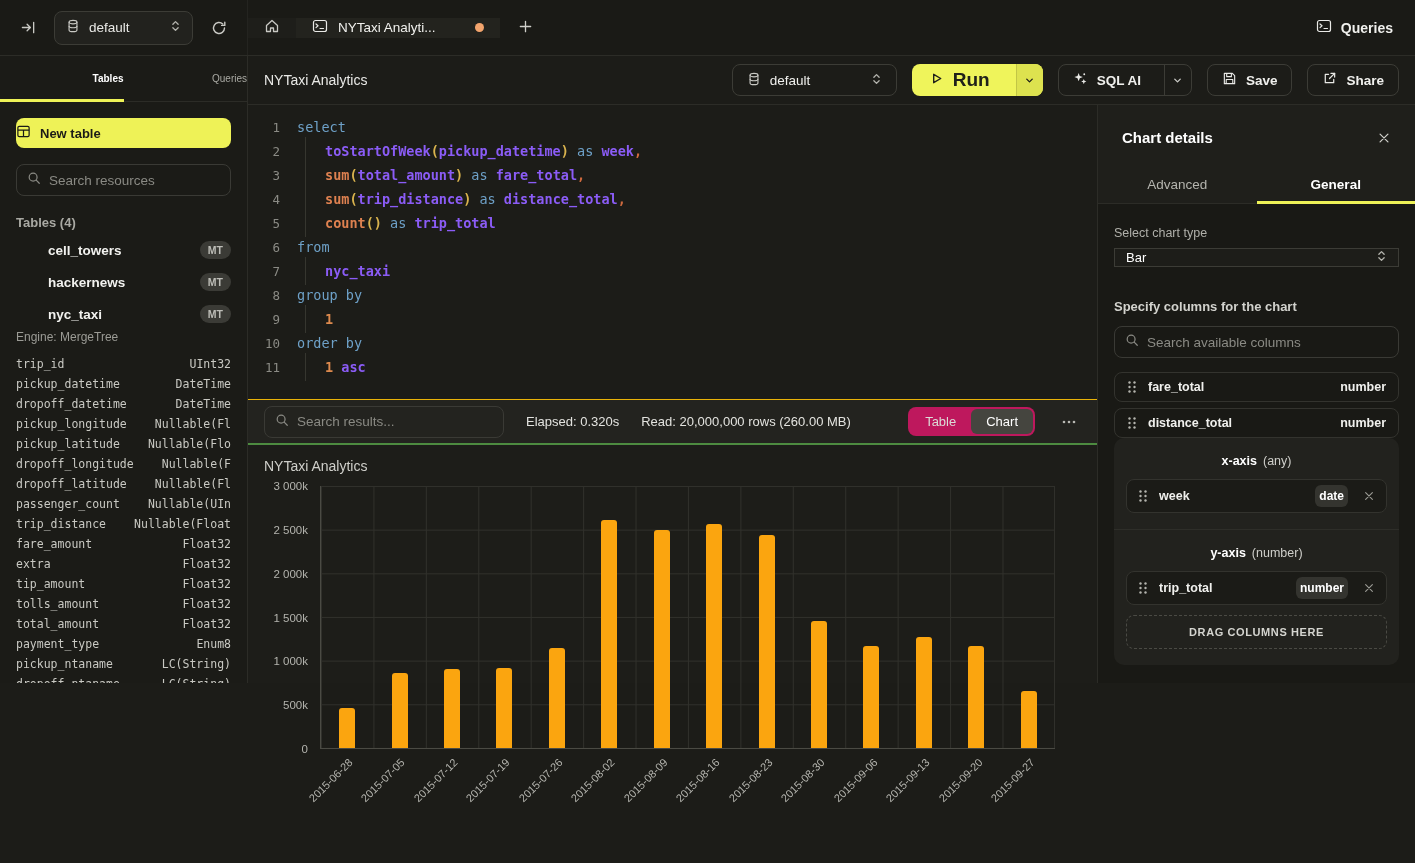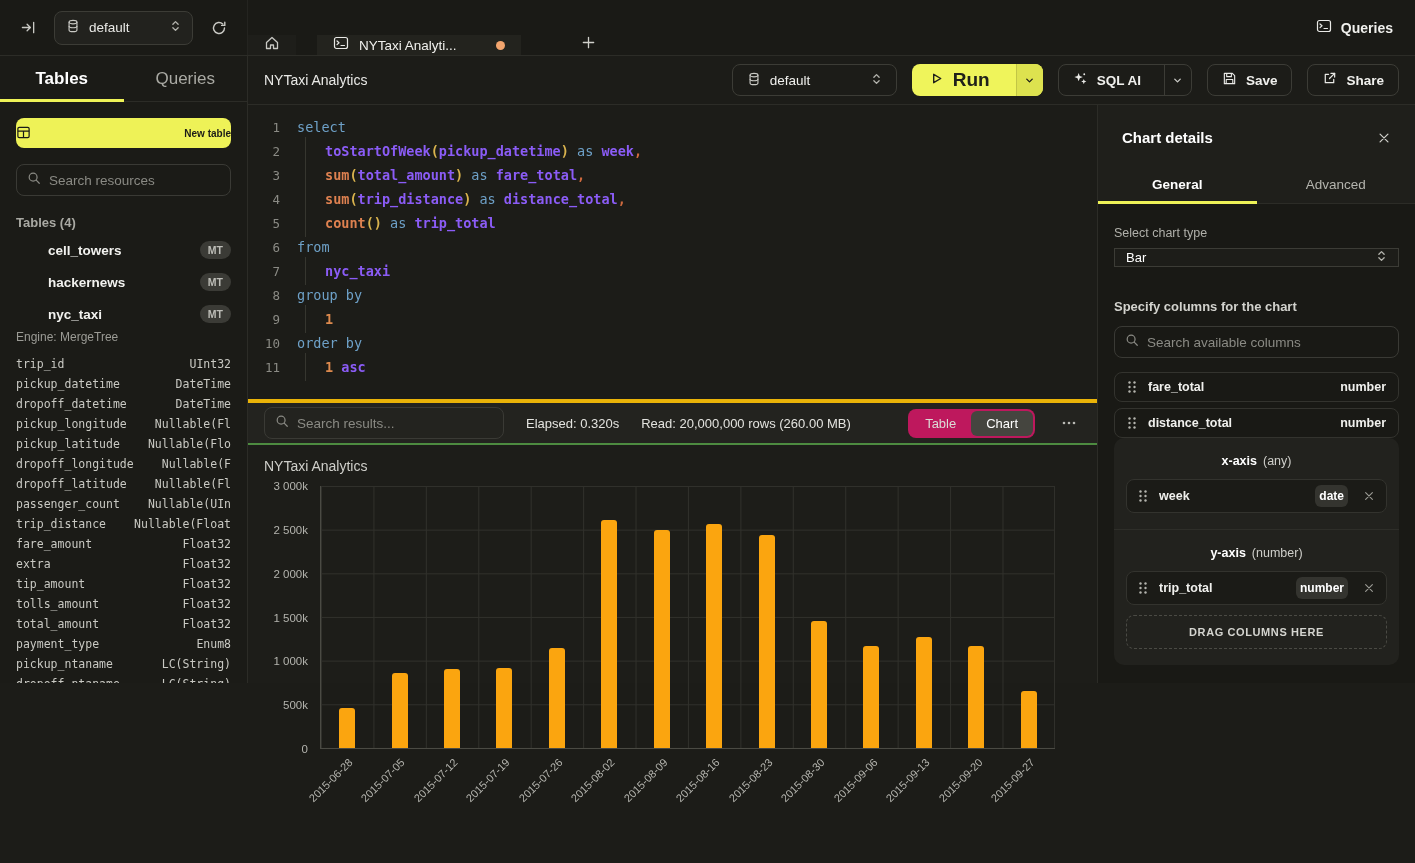--- a/index.html
+++ b/index.html
@@ -6,44 +6,44 @@
   html,body { width:1415px; height:863px; overflow:hidden; }
   body { font-family:"Liberation Sans", sans-serif; background:#1c1c18; color:#e9e9e6; }
   #app { width:1415px; height:683px; display:flex; flex-direction:column; }
 
   
   .topbar { height:56px; flex:none; display:flex; align-items:stretch; background:#1a1a16; border-bottom:1px solid #2c2c27; }
   .topbar-left { width:248px; flex:none; display:flex; align-items:center; gap:12px; padding:0 14px; border-right:1px solid #242420; }
   .icon-btn { display:flex; align-items:center; justify-content:center; width:28px; height:28px; border-radius:6px; cursor:pointer; }
   .db-select { display:flex; align-items:center; gap:9px; height:34px; padding:0 11px; border:1px solid #3c3c36; border-radius:8px; background:#22221e; color:#e9e9e6; font-size:13.5px; cursor:pointer; flex:1; }
   .db-select .lbl { flex:1; }
-  .tabstrip { flex:1; display:flex; align-items:flex-end;gap:21px; }
+  .tabstrip { flex:1; display:flex; align-items:center; }
   .home-btn { width:48px; flex:none; display:flex; align-items:center; justify-content:center; background:#1e1e1a; cursor:pointer; }
   .tab { display:flex; align-items:center; gap:10px; padding:0 16px; background:#23231e; width:204px; cursor:pointer; }
   .tab-label { font-size:13.5px; color:#f0f0ed; flex:1; white-space:nowrap; overflow:hidden; }
   .tab-dot { width:9px; height:9px; border-radius:50%; background:#f2a46d; flex:none; }
   .tab-divider { width:1px; background:#2c2c27; margin:12px 0; }
   .plus-btn { width:48px; display:flex; align-items:center; justify-content:center; color:#d0d0cb; font-size:20px; cursor:pointer; }
   .topbar-right { margin-left:auto; display:flex; align-items:center; gap:9px; padding-right:22px; cursor:pointer; }
   .topbar-right .lbl { font-size:14px; font-weight:bold; color:#f0f0ed; }
 
   
   .content { flex:1; display:flex; min-height:0; }
   .sidebar { width:248px; flex:none; background:#1b1b17; border-right:1px solid #2c2c27; display:flex; flex-direction:column; overflow:hidden; }
   .right-area { flex:1; display:flex; flex-direction:column; min-width:0; }
   .work-row { flex:1; display:flex; min-height:0; }
   .main-col { flex:1; display:flex; flex-direction:column; min-width:0; }
   .details { width:318px; flex:none; border-left:1px solid #2c2c27; background:#191915; display:flex; flex-direction:column; }
 
   
   .side-tabs { display:flex; height:46px; flex:none; border-bottom:1px solid #2c2c27; }
-  .side-tab { flex:1; display:flex; align-items:center; justify-content:center; font-size:17px; color:#a9a9a3; position:relative; cursor:pointer; }
+  .side-tab { flex:1; display:flex; align-items:center; justify-content:flex-end; font-size:10px; color:#a9a9a3; position:relative; cursor:pointer; }
   .side-tab.active { color:#ffffff; font-weight:bold; }
   .side-tab.active::after { content:''; position:absolute; left:0; right:0; bottom:-1px; height:3px; background:#eef257; }
-  .new-table-btn { margin:16px; height:30px; flex:none; background:#eef257; color:#1b1b17; font-weight:bold; font-size:10px; border:none; border-radius:8px; display:flex; align-items:center; justify-content:space-between; gap:9px; cursor:pointer; }
+  .new-table-btn { margin:16px; height:30px; flex:none; background:#eef257; color:#1b1b17; font-weight:bold; font-size:13px; border:none; border-radius:8px; display:flex; align-items:center; justify-content:flex-start; gap:9px; cursor:pointer; }
   .search-box { margin:0 16px; height:32px; flex:none; border:1px solid #3a3a35; border-radius:8px; display:flex; align-items:center; gap:8px; padding:0 10px; background:transparent; }
   .search-box input { flex:1; border:none; outline:none; background:transparent; color:#e9e9e6; font-size:13.5px; font-family:inherit; min-width:0; }
   .search-box input::placeholder { color:#8a8a84; }
   .section-label { margin:19px 16px 4px; font-size:13px; font-weight:bold; color:#a9a9a3; }
   .tables-scroll { overflow:hidden; flex:1; }
   .table-row { display:flex; align-items:center; justify-content:space-between; padding:7px 16px; cursor:pointer;margin-left:32px; }
   .tname { font-size:13.5px; font-weight:bold; color:#f2f2ef; }
   .badge { background:#3b3b36; color:#bdbdb7; font-size:10.5px; font-weight:bold; padding:3px 8px; border-radius:9px; }
   .table-subtitle { padding:0 16px 7px; font-size:12px; color:#9b9b95; }
   .columns { padding:3px 16px 12px; }
@@ -72,21 +72,21 @@
   .indent { display:inline-block; width:28px; height:24px; position:relative; }
   .indent::before { content:''; position:absolute; left:8px; top:-2px; bottom:-2px; width:1px; background:#36362f; }
   .tok-kw { color:#6ea1c8; }
   .tok-fn { color:#de8150; font-weight:bold; }
   .tok-paren { color:#d9b34e; font-weight:bold; }
   .tok-id { color:#8b5cf6; font-weight:bold; }
   .tok-punc { color:#cf6a3e; font-weight:bold; }
   .tok-num { color:#dd8a4e; font-weight:bold; }
 
   
-  .results-bar { height:44px; flex:none; background:#23231f; border-top:4px solid #eab308; display:flex; align-items:center; padding:0 16px; gap:22px;justify-content:center; }
+  .results-bar { height:44px; flex:none; background:#23231f; border-top:1px solid #eab308; display:flex; align-items:center; padding:0 16px; gap:22px;justify-content:center; }
   .results-search { width:240px; margin:0; }
   .meta { font-size:13px; color:#e3e3df; white-space:nowrap; }
   .toggle { margin-left:auto; display:flex; background:#be185d; border-radius:8px; padding:2px; }
   .toggle-opt { padding:5px 15px; font-size:13px; color:#dcdcd7; border-radius:6px; cursor:pointer; background:transparent; border:none; font-family:inherit; }
   .toggle-opt.active { background:#45453f; color:#ffffff; }
   .more-btn { padding:0 4px; cursor:pointer; display:flex; align-items:center; }
 
   
   .chart-panel { flex:1; background:#1d1d19; border-top:2px solid #4d8b40; padding:13px 16px 0; display:flex; flex-direction:column; min-height:0; }
   .chart-title { font-size:14px; color:#cfcfca; flex:none; }
@@ -554,22 +554,22 @@
           <div class="details-head">
             <div class="details-title-row">
               <span class="details-title">Chart details</span>
               <span style="cursor:pointer;display:flex;">
                   <svg viewBox="0 0 16 16" width="14" height="14" stroke="#d0d0cb" stroke-width="1.4" stroke-linecap="round">
                     <path d="M3.5 3.5l9 9M12.5 3.5l-9 9"></path>
                   </svg>
                 </span>
             </div>
             <div class="details-tabs">
+              <div class="dtab"><span>Advanced</span></div>
               <div class="dtab active"><span>General</span></div>
-              <div class="dtab"><span>Advanced</span></div>
             </div>
           </div>
           <div class="details-body">
             <div class="field-label">Select chart type</div>
             <div class="select">
               <span>Bar</span>
               <span><svg viewBox="0 0 12 16" width="11" height="14" fill="none" stroke="#b4b4ae" stroke-width="1.5" stroke-linecap="round" stroke-linejoin="round">
                     <path d="M3 6l3-3 3 3M3 10l3 3 3-3"></path>
                   </svg></span>
             </div>

